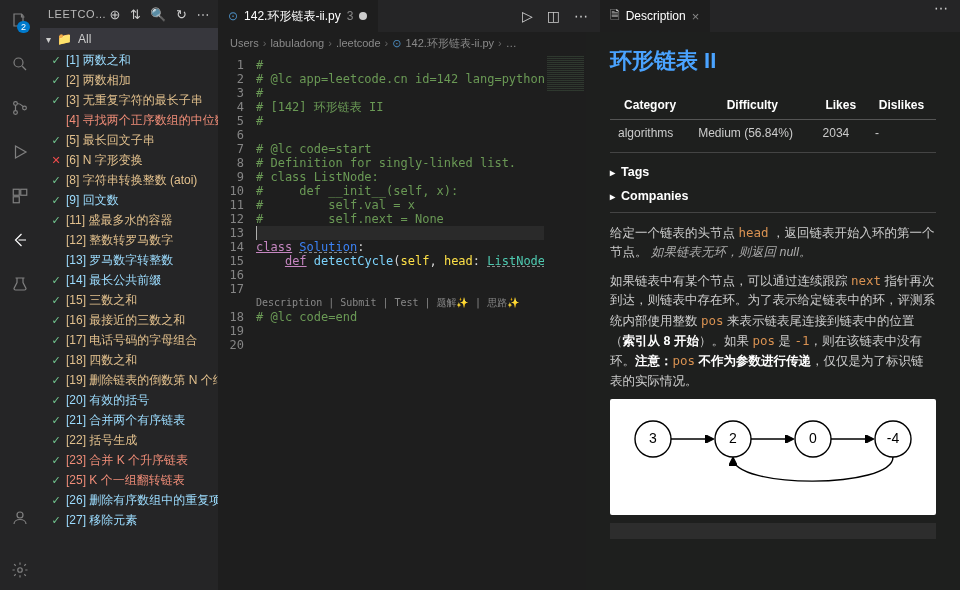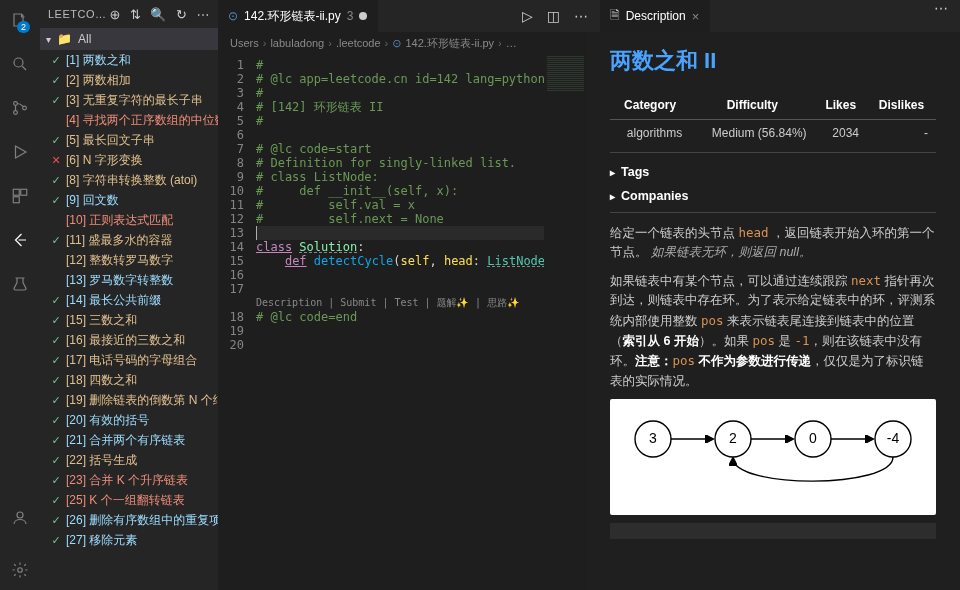--- a/index.html
+++ b/index.html
@@ -49,38 +49,38 @@
 
 .split { flex: 1; display: flex; min-height: 0; }
 .editor { flex: 0 0 326px; display: flex; background: #1e1e1e; font-family: Menlo, Consolas, monospace; font-size: 12px; line-height: 14px; position: relative; min-width: 0; }
 .gutter { flex: 0 0 34px; color: #858585; text-align: right; padding: 4px 8px 0 0; }
 .gutter div { height: 14px; }
 .code { flex: 1; padding: 4px 0 0 4px; color: #d4d4d4; white-space: pre; overflow: hidden; }
 .code .line { height: 14px; }
 .code .cursor-line { background: #2a2a2a; position: relative; }
 .c-comment { color: #6a9955; }
 .c-key { color: #c586c0; text-decoration: underline; }
-.c-class { color: #86efac; }
-.c-func { color: #0ea5e9; }
+.c-class { color: #3b82f6; }
+.c-func { color: #7dd3fc; }
 .c-param { color: #fde047; }
 .c-type { color: #4ec9b0; }
 .c-op { color: #d4d4d4; }
 .c-under { text-decoration-line: underline; text-decoration-style: dashed; text-decoration-color: #888; }
 .lens { color: #888; font-size: 10px; }
 .minimap { flex: 0 0 42px; background: #1e1e1e; position: relative; border-left: 1px solid #1e1e1e; }
 .minimap-viz { position: absolute; top: 2px; left: 2px; right: 2px; height: 36px; background: repeating-linear-gradient( to bottom, #3a4a3a 0 1px, transparent 1px 2px, #3a4a3a 2px 3px, transparent 3px 4px ); opacity: 0.6; }
 
 .description { flex: 1; background: #1e1f1e; overflow-y: auto; overflow-x: hidden; min-width: 0; }
 .description::-webkit-scrollbar { width: 10px; }
 .description::-webkit-scrollbar-thumb { background: #444; }
 .desc-content { padding: 12px 24px 20px 24px; color: #ccc; font-size: 12.5px; line-height: 1.55; }
 .desc-title { color: #4aa3ff; font-size: 22px; font-weight: 600; margin-bottom: 14px; }
 .meta-table { width: 100%; border-collapse: collapse; }
 .meta-table th { color: #fff; font-weight: 600; padding: 4px 8px; border-bottom: 1px solid #555; font-size: 12px; text-align: center; }
-.meta-table td { color: #ccc; padding: 4px 8px; font-size: 12px; text-align: right; }
+.meta-table td { color: #ccc; padding: 4px 8px; font-size: 12px; text-align: left; }
 .collapsible { display: flex; align-items: center; gap: 6px; color: #fff; font-weight: 600; margin: 4px 0; cursor: pointer; font-size: 12.5px; }
 .collapsible .tri { font-size: 10px; }
 .rule { height: 1px; background: #444; margin: 6px 0 10px; }
 .desc-body p { margin: 8px 0; }
 .desc-body code { color: #d99252; font-family: Menlo, Consolas, monospace; }
 .desc-body em { color: #aaa; font-style: italic; }
 .desc-body strong { color: #fff; font-weight: 600; }
 .example-box { background: #fff; border-radius: 2px; padding: 10px; margin: 8px 0 8px; display: flex; align-items: center; justify-content: center; }
 .example-box svg { display: block; }
 .io-box { background: #2d2d2d; padding: 8px 10px; font-family: Menlo, Consolas, monospace; font-size: 11.5px; line-height: 1.5; color: #ccc; margin: 6px 0 10px; }
@@ -166,21 +166,20 @@
   </div>
   <div class="problem-list" id="problem-list">
       <div class="problem-item diff-easy"><span class="status ok">✓</span>[1] 两数之和</div>
       <div class="problem-item diff-medium"><span class="status ok">✓</span>[2] 两数相加</div>
       <div class="problem-item diff-medium"><span class="status ok">✓</span>[3] 无重复字符的最长子串</div>
       <div class="problem-item diff-hard"><span class="status none"></span>[4] 寻找两个正序数组的中位数</div>
       <div class="problem-item diff-medium"><span class="status ok">✓</span>[5] 最长回文子串</div>
       <div class="problem-item diff-medium"><span class="status bad">✕</span>[6] N 字形变换</div>
       <div class="problem-item diff-medium"><span class="status ok">✓</span>[8] 字符串转换整数 (atoi)</div>
       <div class="problem-item diff-easy"><span class="status ok">✓</span>[9] 回文数</div>
-      <div class="problem-item diff-hard"><span class="status none"></span>[10] 正则表达式匹配</div>
       <div class="problem-item diff-medium"><span class="status ok">✓</span>[11] 盛最多水的容器</div>
       <div class="problem-item diff-medium"><span class="status none"></span>[12] 整数转罗马数字</div>
       <div class="problem-item diff-easy"><span class="status none"></span>[13] 罗马数字转整数</div>
       <div class="problem-item diff-easy"><span class="status ok">✓</span>[14] 最长公共前缀</div>
       <div class="problem-item diff-medium"><span class="status ok">✓</span>[15] 三数之和</div>
       <div class="problem-item diff-medium"><span class="status ok">✓</span>[16] 最接近的三数之和</div>
       <div class="problem-item diff-medium"><span class="status ok">✓</span>[17] 电话号码的字母组合</div>
       <div class="problem-item diff-medium"><span class="status ok">✓</span>[18] 四数之和</div>
       <div class="problem-item diff-medium"><span class="status ok">✓</span>[19] 删除链表的倒数第 N 个结点</div>
       <div class="problem-item diff-easy"><span class="status ok">✓</span>[20] 有效的括号</div>
@@ -262,21 +261,21 @@
           </div>
         <div class="code" id="code"><div class="line"><span class="c-comment">#</span></div><div class="line"><span class="c-comment"># @lc app=leetcode.cn id=142 lang=python3</span></div><div class="line"><span class="c-comment">#</span></div><div class="line"><span class="c-comment"># [142] 环形链表 II</span></div><div class="line"><span class="c-comment">#</span></div><div class="line"><span class=""></span></div><div class="line"><span class="c-comment"># @lc code=start</span></div><div class="line"><span class="c-comment"># Definition for singly-linked list.</span></div><div class="line"><span class="c-comment"># class ListNode:</span></div><div class="line"><span class="c-comment">#     def __init__(self, x):</span></div><div class="line"><span class="c-comment">#         self.val = x</span></div><div class="line"><span class="c-comment">#         self.next = None</span></div><div class="line cursor-line"><span style="border-left:1px solid #aeafad;height:14px;display:inline-block"></span></div><div class="line"><span class="c-key">class</span> <span class="c-class c-under">Solution</span><span class="c-op">:</span></div><div class="line">    <span class="c-key">def</span> <span class="c-func">detectCycle</span><span class="c-op">(</span><span class="c-param">self</span>, <span class="c-param">head</span>: <span class="c-type c-under">ListNode</span></div><div class="line"></div><div class="line"></div><div class="line lens">Description | Submit | Test | 题解✨ | 思路✨</div><div class="line"><span class="c-comment"># @lc code=end</span></div><div class="line"></div><div class="line"></div></div>
         <div class="minimap">
             <div class="minimap-viz"></div>
           </div>
       </div>
     </div>
 
     <div class="description">
       <div class="desc-content">
-        <div class="desc-title">两数之和 II</div>
+        <div class="desc-title">环形链表 II</div>
         <table class="meta-table">
           <tbody>
               <tr>
             <th>Category</th>
             <th>Difficulty</th>
             <th>Likes</th>
             <th>Dislikes</th>
           </tr>
           <tr>
             <td>algorithms</td>
@@ -291,21 +290,21 @@
             <span class="tri">▸</span>
             <span>Tags</span>
           </div>
         <div class="collapsible">
             <span class="tri">▸</span>
             <span>Companies</span>
           </div>
         <div class="rule"></div>
         <div class="desc-body">
           <p><span>给定一个链表的头节点  </span><code>head</code><span> ，返回链表开始入环的第一个节点。 </span><em>如果链表无环，则返回 null。</em></p>
-          <p><span>如果链表中有某个节点，可以通过连续跟踪 </span><code>next</code><span> 指针再次到达，则链表中存在环。为了表示给定链表中的环，评测系统内部使用整数 </span><code>pos</code><span> 来表示链表尾连接到链表中的位置（</span><strong>索引从 6 开始</strong><span>）。如果 </span><code>pos</code><span> 是 </span><code>-1</code><span>，则在该链表中没有环。</span><strong>注意：</strong><code>pos</code><strong> 不作为参数进行传递</strong><span>，仅仅是为了标识链表的实际情况。</span></p>
+          <p><span>如果链表中有某个节点，可以通过连续跟踪 </span><code>next</code><span> 指针再次到达，则链表中存在环。为了表示给定链表中的环，评测系统内部使用整数 </span><code>pos</code><span> 来表示链表尾连接到链表中的位置（</span><strong>索引从 8 开始</strong><span>）。如果 </span><code>pos</code><span> 是 </span><code>-1</code><span>，则在该链表中没有环。</span><strong>注意：</strong><code>pos</code><strong> 不作为参数进行传递</strong><span>，仅仅是为了标识链表的实际情况。</span></p>
           <div class="example-box">
             <svg width="300" height="96" viewBox="0 0 300 96">
               <g fill="#fff" stroke="#000" stroke-width="1.4">
                 <circle cx="30" cy="30" r="18"></circle>
                   <circle cx="110" cy="30" r="18"></circle>
                   <circle cx="190" cy="30" r="18"></circle>
                   <circle cx="270" cy="30" r="18"></circle>
               </g>
               <g fill="#000" font-size="14" font-family="sans-serif" text-anchor="middle" dominant-baseline="middle">
                 <text x="30" y="30">3</text>

